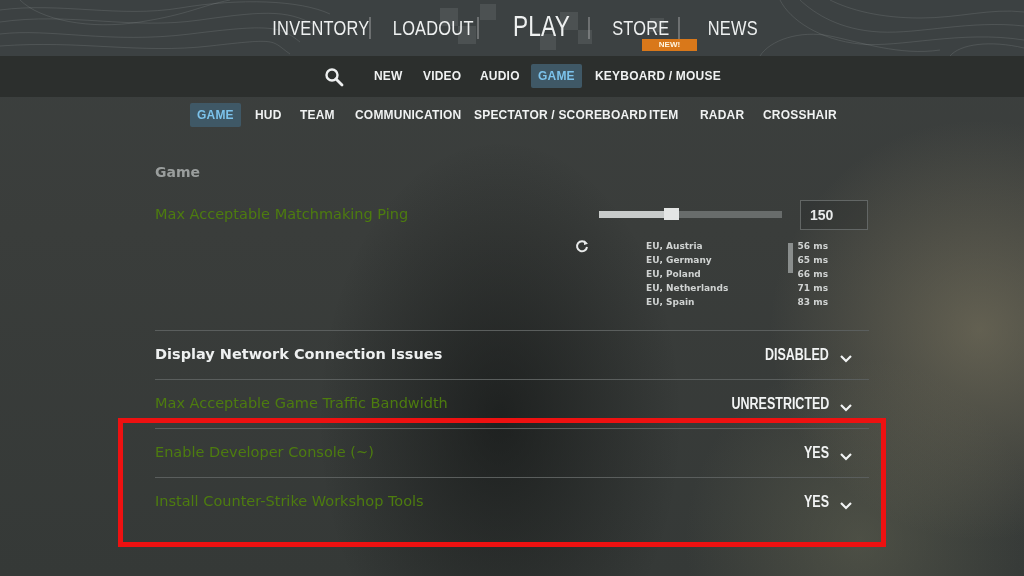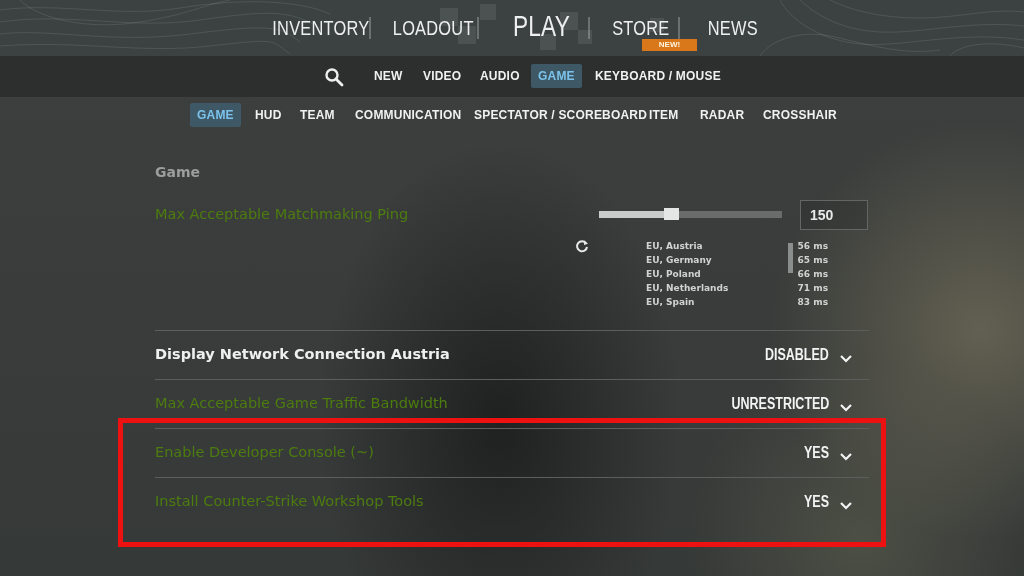--- a/index.html
+++ b/index.html
@@ -221,21 +221,21 @@
   </div>
   <div class="ping-row">
     <span>EU, Spain</span>
     <span>83 ms</span>
   </div>
 </div>
 <div class="ping-scroll"></div>
 
 <div class="divider" style="top:330px;"></div>
 
-<div class="setting-label bold" style="top:346px;">Display Network Connection Austria</div>
+<div class="setting-label bold" style="top:346px;">Display Network Connection Issues</div>
 <div class="dropdown" style="top:346px;">
   <span class="dropdown-value">DISABLED</span>
   <svg class="chevron" viewBox="0 0 14 10">
       <polyline points="2,2 7,7 12,2" fill="none" stroke="#f2f4f4" stroke-width="2.2"></polyline>
     </svg>
 </div>
 
 <div class="divider" style="top:379px;"></div>
 
 <div class="setting-label" style="top:395px;">Max Acceptable Game Traffic Bandwidth</div>

